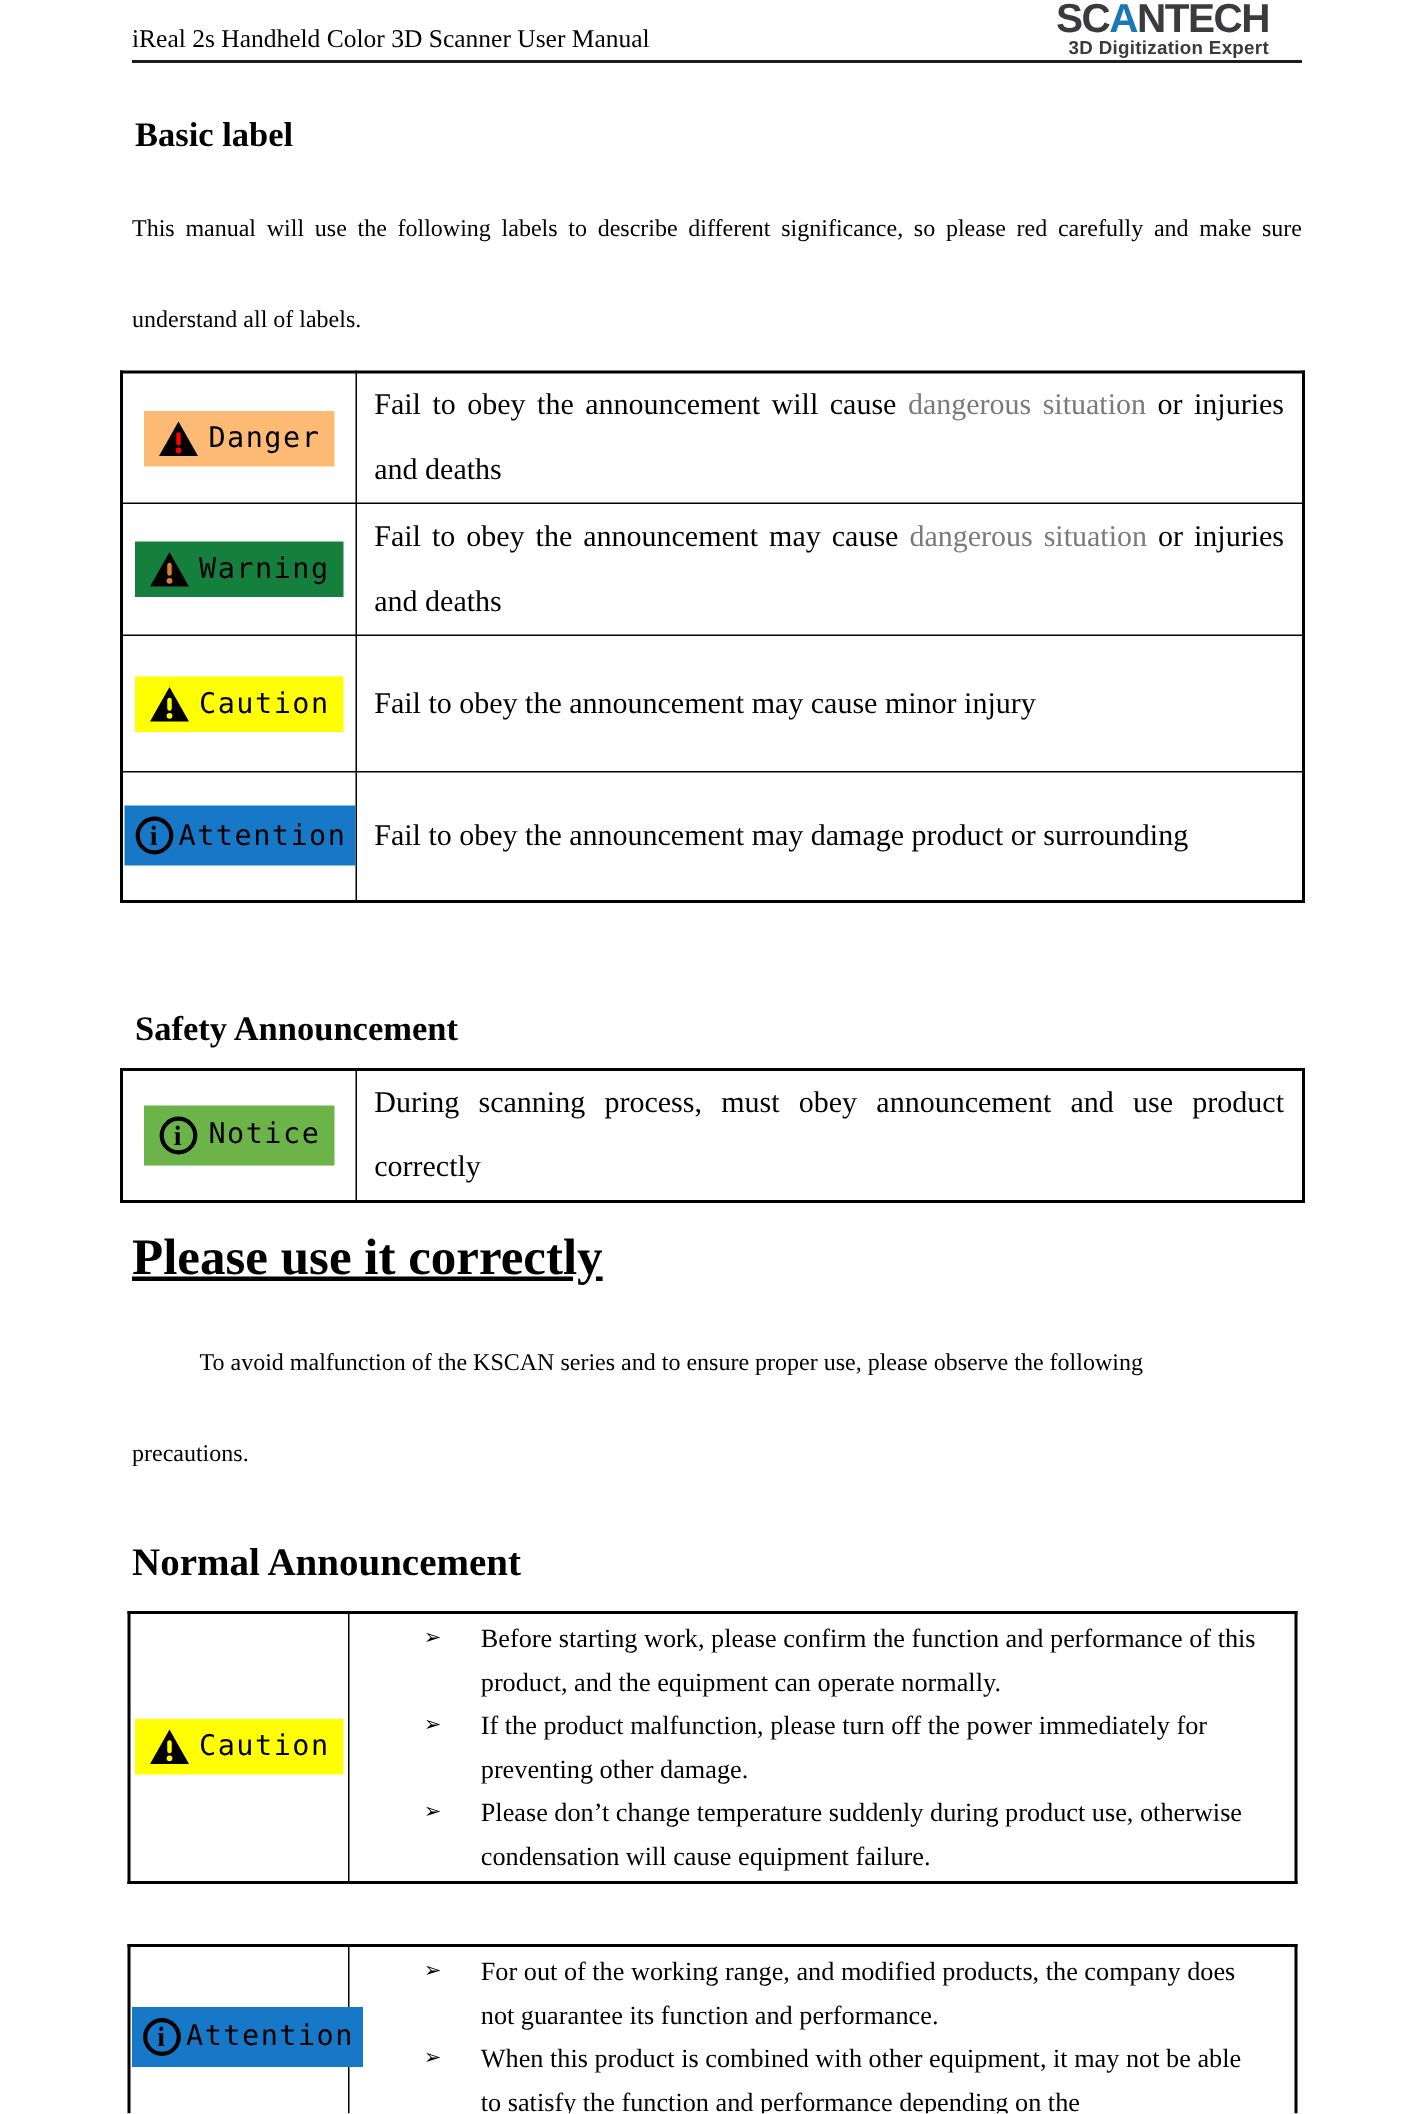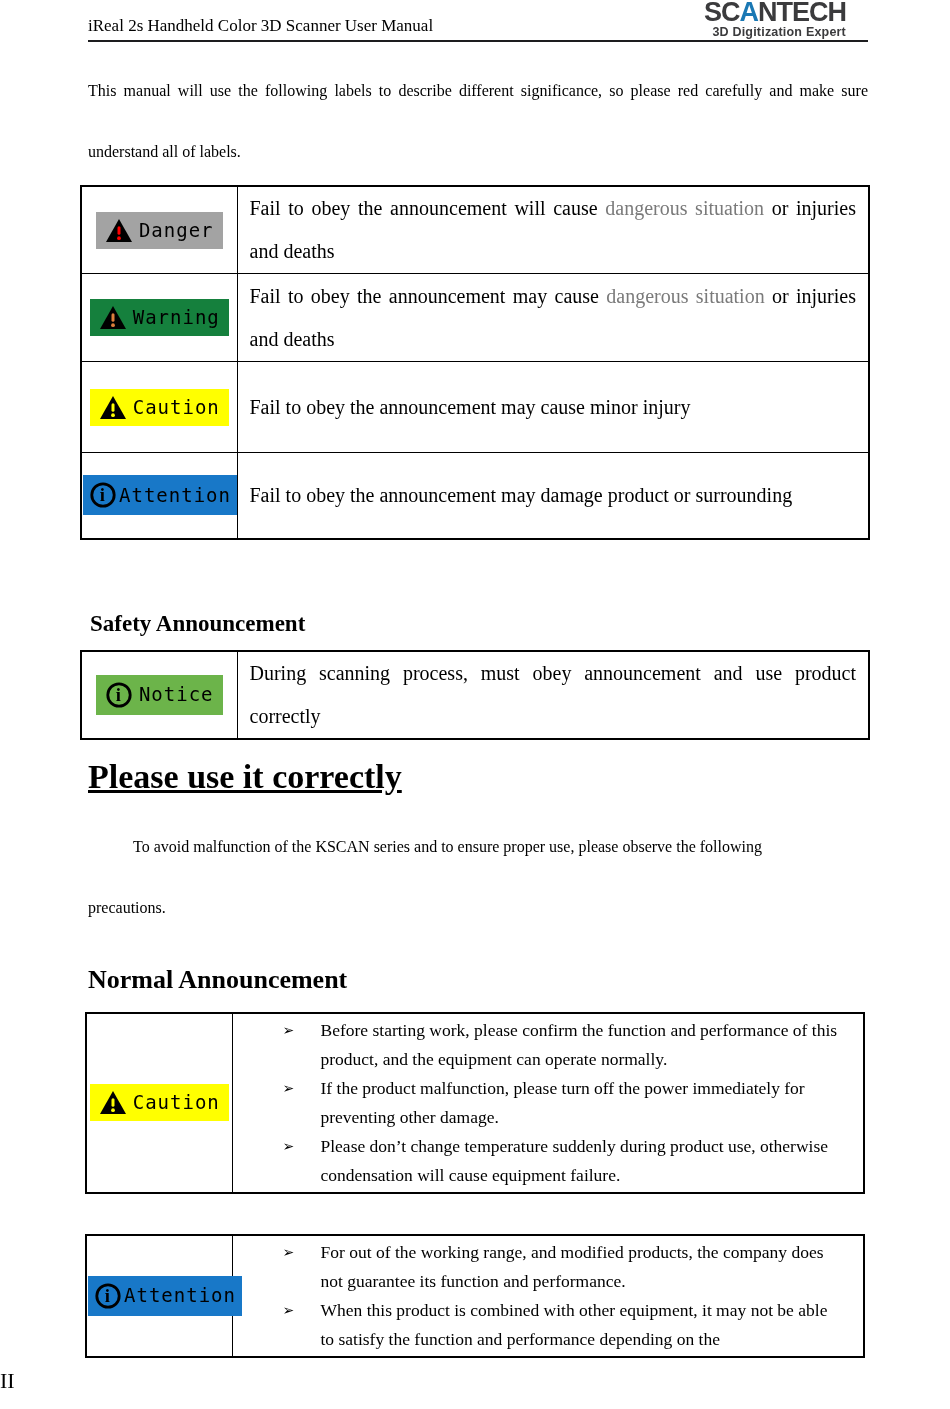--- a/index.html
+++ b/index.html
@@ -76,27 +76,28 @@
 <div class="page">
 
   <div class="hdr">
     <div class="hdr-title">iReal 2s Handheld Color 3D Scanner User Manual</div>
     <div class="logo">
       <div class="logo-word"><span>SC</span><span class="logo-a">A</span><span>NTECH</span></div>
       <div class="logo-tag">3D Digitization Expert</div>
     </div>
   </div>
 
+  <div class="sec-h">Basic label</div>
   <div class="par">This manual will use the following labels to describe different significance, so please red carefully and make sure understand all of labels.</div>
 
   <table class="ltable">
     <tbody>
         <tr>
       <td class="badge-cell h86">
-        <span class="badge" style="background-color: #a3a3a3; --hole: #fe0000;">
+        <span class="badge" style="background-color: #fdba74; --hole: #fe0000;">
           <span>
             <svg width="28" height="25" viewBox="0 0 28 25">
                   <path d="M14 1 L27 24 H1 Z" fill="#000"></path>
                   <rect x="12.5" y="8.2" width="3" height="8.6" rx="1.5" fill="var(--hole)"></rect>
                   <circle cx="14" cy="20.2" r="1.9" fill="var(--hole)"></circle>
                 </svg>
           </span>
           <span>Danger</span>
         </span>
       </td>

